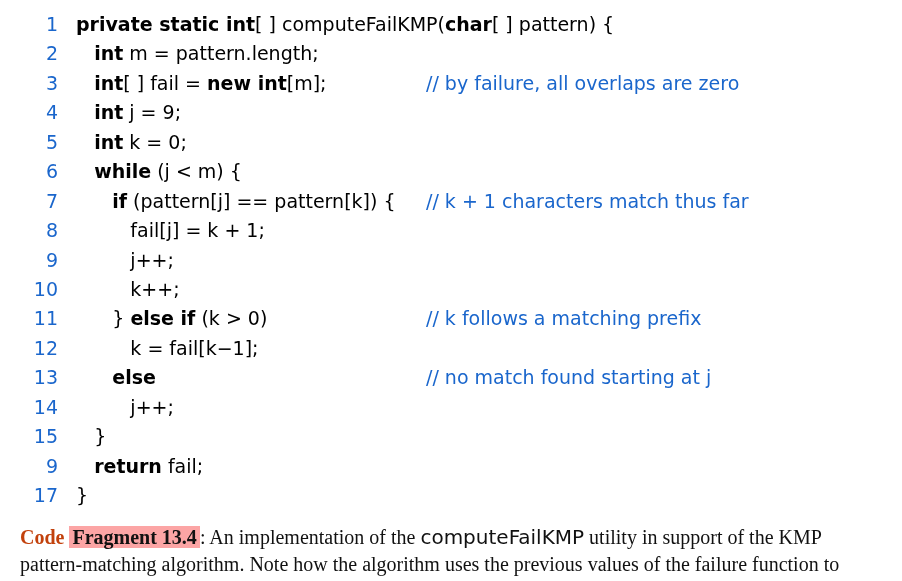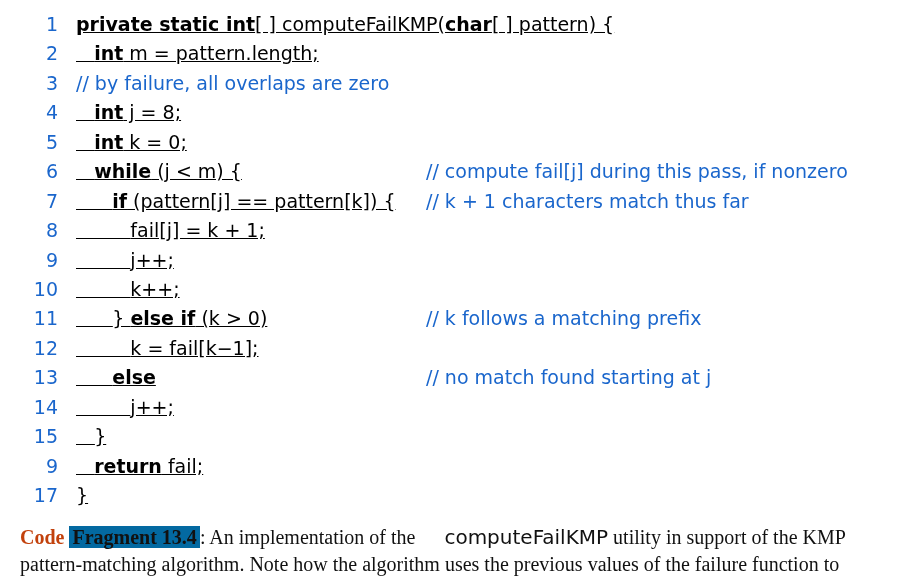--- a/index.html
+++ b/index.html
@@ -24,60 +24,58 @@
       text-align: right;
       color: #1a66cc;
       padding-right: 18px;
       flex-shrink: 0;
       font-family: "Lucida Sans", "Lucida Grande", "DejaVu Sans", Verdana, sans-serif;
     }
     .code-col {
       width: 350px;
       flex-shrink: 0;
       font-family: "Lucida Sans", "Lucida Grande", "DejaVu Sans", Verdana, sans-serif;
-      text-decoration: underline;
     }
     .comment-col {
       color: #1a66cc;
       font-family: "Lucida Sans", "Lucida Grande", "DejaVu Sans", Verdana, sans-serif;
     }
     .kw { font-weight: bold; }
     .caption {
       margin-top: 14px;
       font-family: "Times New Roman", Times, serif;
       font-size: 20px;
       line-height: 1.35;
       color: #111;
       max-width: 870px;
     }
     .caption .cf-label {
       color: #c2410c;
       font-weight: bold;
     }
     .caption .cf-num {
-      background: #0369a1;
+      background: #fca5a5;
       color: #111;
       font-weight: bold;
       padding: 0 3px;
     }
     .caption .sans {
       font-family: "Lucida Sans", "Lucida Grande", "DejaVu Sans", Verdana, sans-serif;
-      margin-left: 24px;
     }
   </style>
 </head>
 <body>
 
 <div class="code-block" id="code">
     <div class="line"><span class="lineno">1</span><span class="code-col"><span></span><span class="kw">private static int</span><span>[ ] computeFailKMP(</span><span class="kw">char</span><span>[ ] pattern) {</span></span><span class="comment-col"></span></div>
     <div class="line"><span class="lineno">2</span><span class="code-col"><span>   </span><span class="kw">int</span><span> m = pattern.length;</span></span><span class="comment-col"></span></div>
-    <div class="line"><span class="lineno">3</span><span class="comment-col">// by failure, all overlaps are zero</span></div>
-    <div class="line"><span class="lineno">4</span><span class="code-col"><span>   </span><span class="kw">int</span><span> j = 8;</span></span><span class="comment-col"></span></div>
+    <div class="line"><span class="lineno">3</span><span class="code-col"><span>   </span><span class="kw">int</span><span>[ ] fail = </span><span class="kw">new int</span><span>[m];</span></span><span class="comment-col">// by failure, all overlaps are zero</span></div>
+    <div class="line"><span class="lineno">4</span><span class="code-col"><span>   </span><span class="kw">int</span><span> j = 9;</span></span><span class="comment-col"></span></div>
     <div class="line"><span class="lineno">5</span><span class="code-col"><span>   </span><span class="kw">int</span><span> k = 0;</span></span><span class="comment-col"></span></div>
-    <div class="line"><span class="lineno">6</span><span class="code-col"><span>   </span><span class="kw">while</span><span> (j &lt; m) {</span></span><span class="comment-col">// compute fail[j] during this pass, if nonzero</span></div>
+    <div class="line"><span class="lineno">6</span><span class="code-col"><span>   </span><span class="kw">while</span><span> (j &lt; m) {</span></span></div>
     <div class="line"><span class="lineno">7</span><span class="code-col"><span>      </span><span class="kw">if</span><span> (pattern[j] == pattern[k]) {</span></span><span class="comment-col">// k + 1 characters match thus far</span></div>
     <div class="line"><span class="lineno">8</span><span class="code-col"><span>         </span><span>fail[j] = k + 1;</span></span><span class="comment-col"></span></div>
     <div class="line"><span class="lineno">9</span><span class="code-col"><span>         </span><span>j++;</span></span><span class="comment-col"></span></div>
     <div class="line"><span class="lineno">10</span><span class="code-col"><span>         </span><span>k++;</span></span><span class="comment-col"></span></div>
     <div class="line"><span class="lineno">11</span><span class="code-col"><span>      </span><span>} </span><span class="kw">else if</span><span> (k &gt; 0)</span></span><span class="comment-col">// k follows a matching prefix</span></div>
     <div class="line"><span class="lineno">12</span><span class="code-col"><span>         </span><span>k = fail[k−1];</span></span><span class="comment-col"></span></div>
     <div class="line"><span class="lineno">13</span><span class="code-col"><span>      </span><span class="kw">else</span></span><span class="comment-col">// no match found starting at j</span></div>
     <div class="line"><span class="lineno">14</span><span class="code-col"><span>         </span><span>j++;</span></span><span class="comment-col"></span></div>
     <div class="line"><span class="lineno">15</span><span class="code-col"><span>   </span><span>}</span></span><span class="comment-col"></span></div>
     <div class="line"><span class="lineno">9</span><span class="code-col"><span>   </span><span class="kw">return</span><span> fail;</span></span><span class="comment-col"></span></div>

